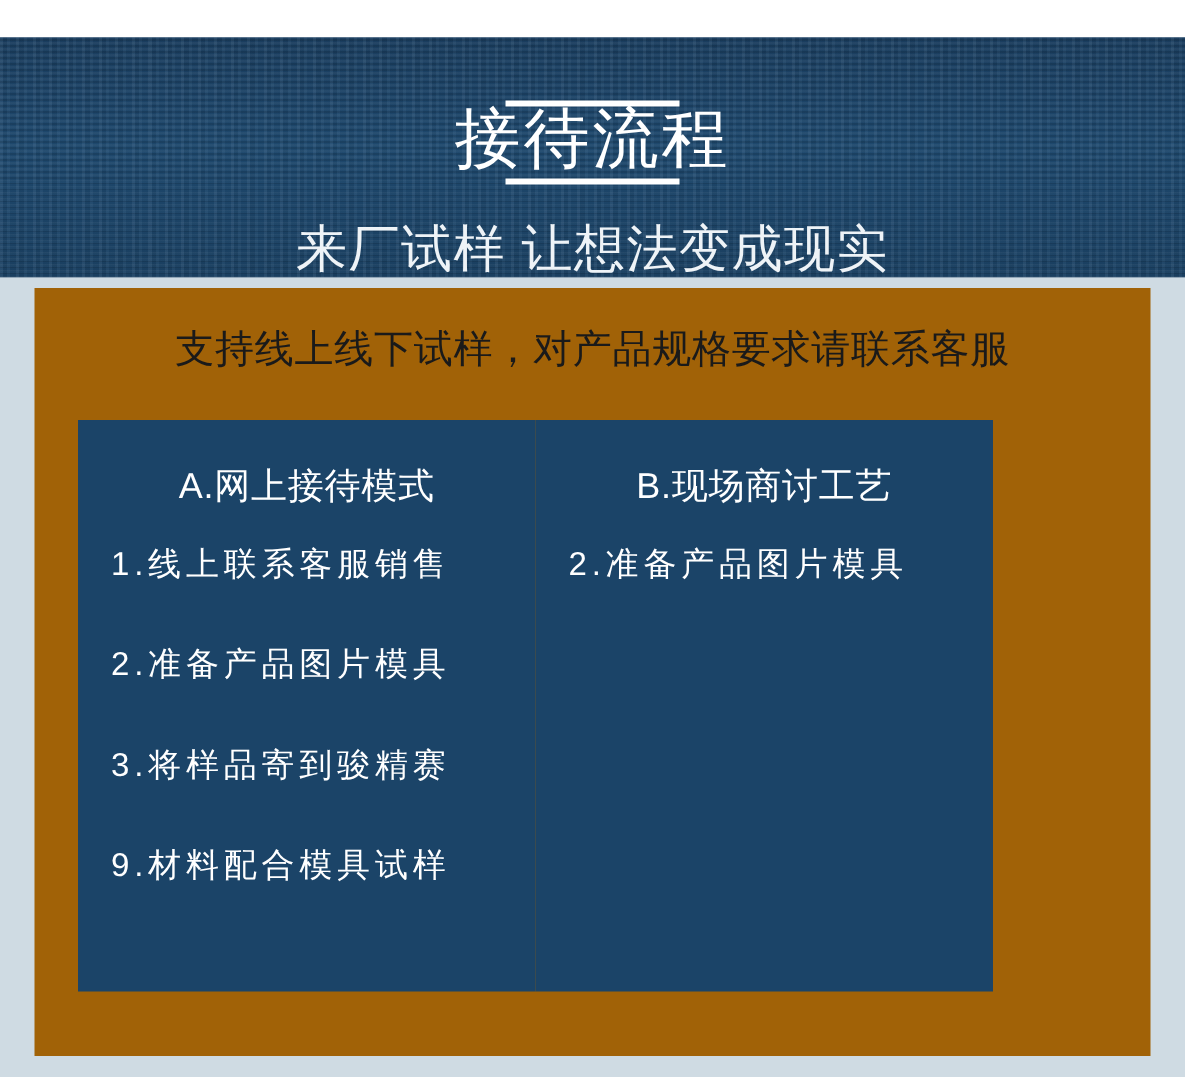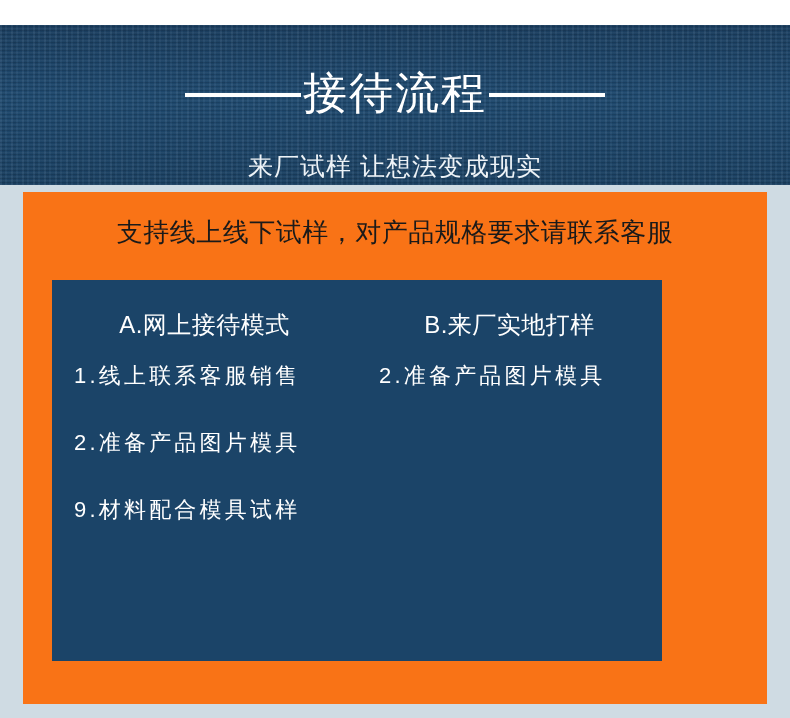--- a/index.html
+++ b/index.html
@@ -62,20 +62,21 @@
 
   .banner-title-row {
     position: absolute;
     left: 0;
     top: 42px;
     width: 790px;
     height: 56px;
     display: flex;
     align-items: center;
     justify-content: center;
+    flex-direction: column;
   }
   .rule {
     width: 116px;
     height: 4px;
     background: #ffffff;
     flex: 0 0 auto;
   }
   .banner-title {
     color: #ffffff;
     font-size: 44px;
@@ -87,21 +88,21 @@
     margin-top: -4px;
   }
 
   .banner-sub {
     position: absolute;
     left: 0;
     top: 120px;
     width: 790px;
     text-align: center;
     color: #eef3f7;
-    font-size: 25px;
+    font-size: 34px;
     line-height: 42px;
     font-weight: 400;
     letter-spacing: 1px;
     white-space: nowrap;
   }
 
   
   .body-bg {
     position: absolute;
     left: 0; top: 185px;
@@ -110,21 +111,21 @@
     background: #cfdbe3;
   }
 
   
   .panel {
     position: absolute;
     left: 23px;
     top: 192px;
     width: 744px;
     height: 512px;
-    background: #f97316;
+    background: #a16207;
   }
 
   .panel-heading {
     position: absolute;
     left: 0;
     top: 23px;
     width: 744px;
     text-align: center;
     color: #1a1a1a;
     font-size: 26px;
@@ -198,26 +199,27 @@
   <div class="panel">
     <div class="panel-heading">支持线上线下试样，对产品规格要求请联系客服</div>
 
     <div class="cards">
 
       <div class="card">
         <div class="card-title">A.网上接待模式</div>
         <ul class="card-list">
           <li>1.线上联系客服销售</li>
           <li>2.准备产品图片模具</li>
+          <li>3.将样品寄到骏精赛</li>
           <li>9.材料配合模具试样</li>
         </ul>
       </div>
 
       <div class="card">
-        <div class="card-title">B.来厂实地打样</div>
+        <div class="card-title">B.现场商讨工艺</div>
         <ul class="card-list">
           <li>2.准备产品图片模具</li>
         </ul>
       </div>
 
     </div>
   </div>
 
 </div>
 

